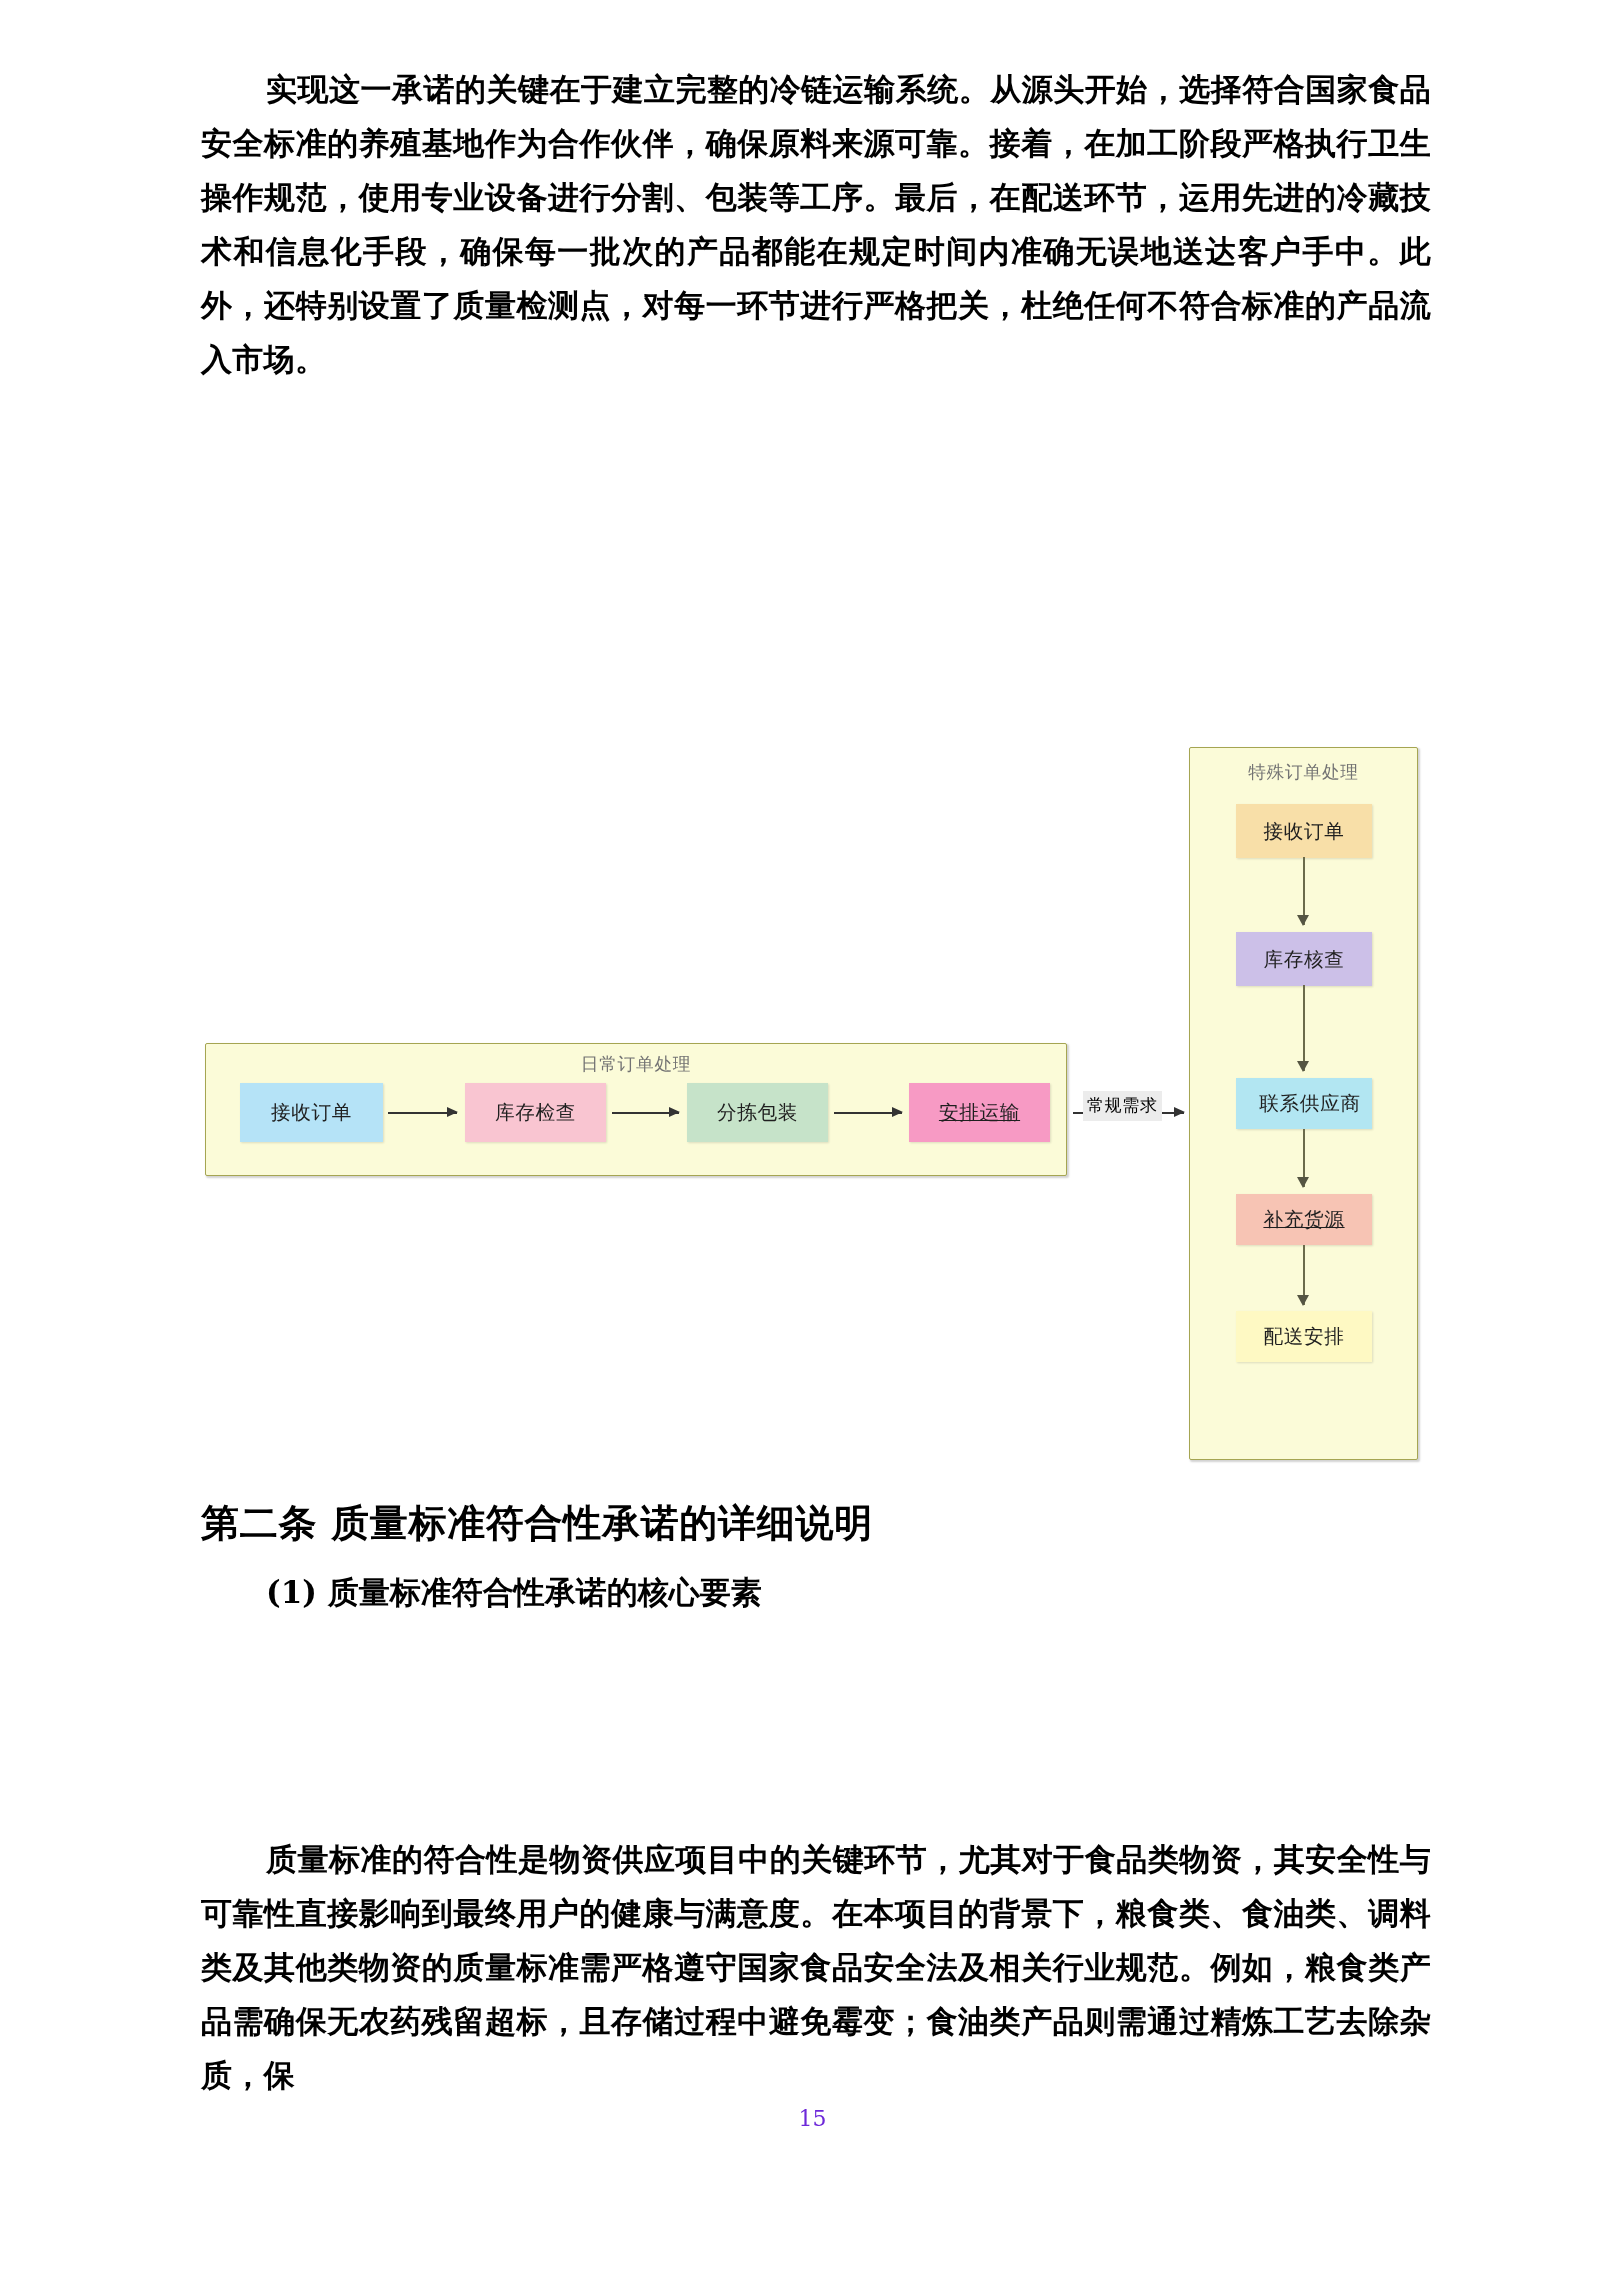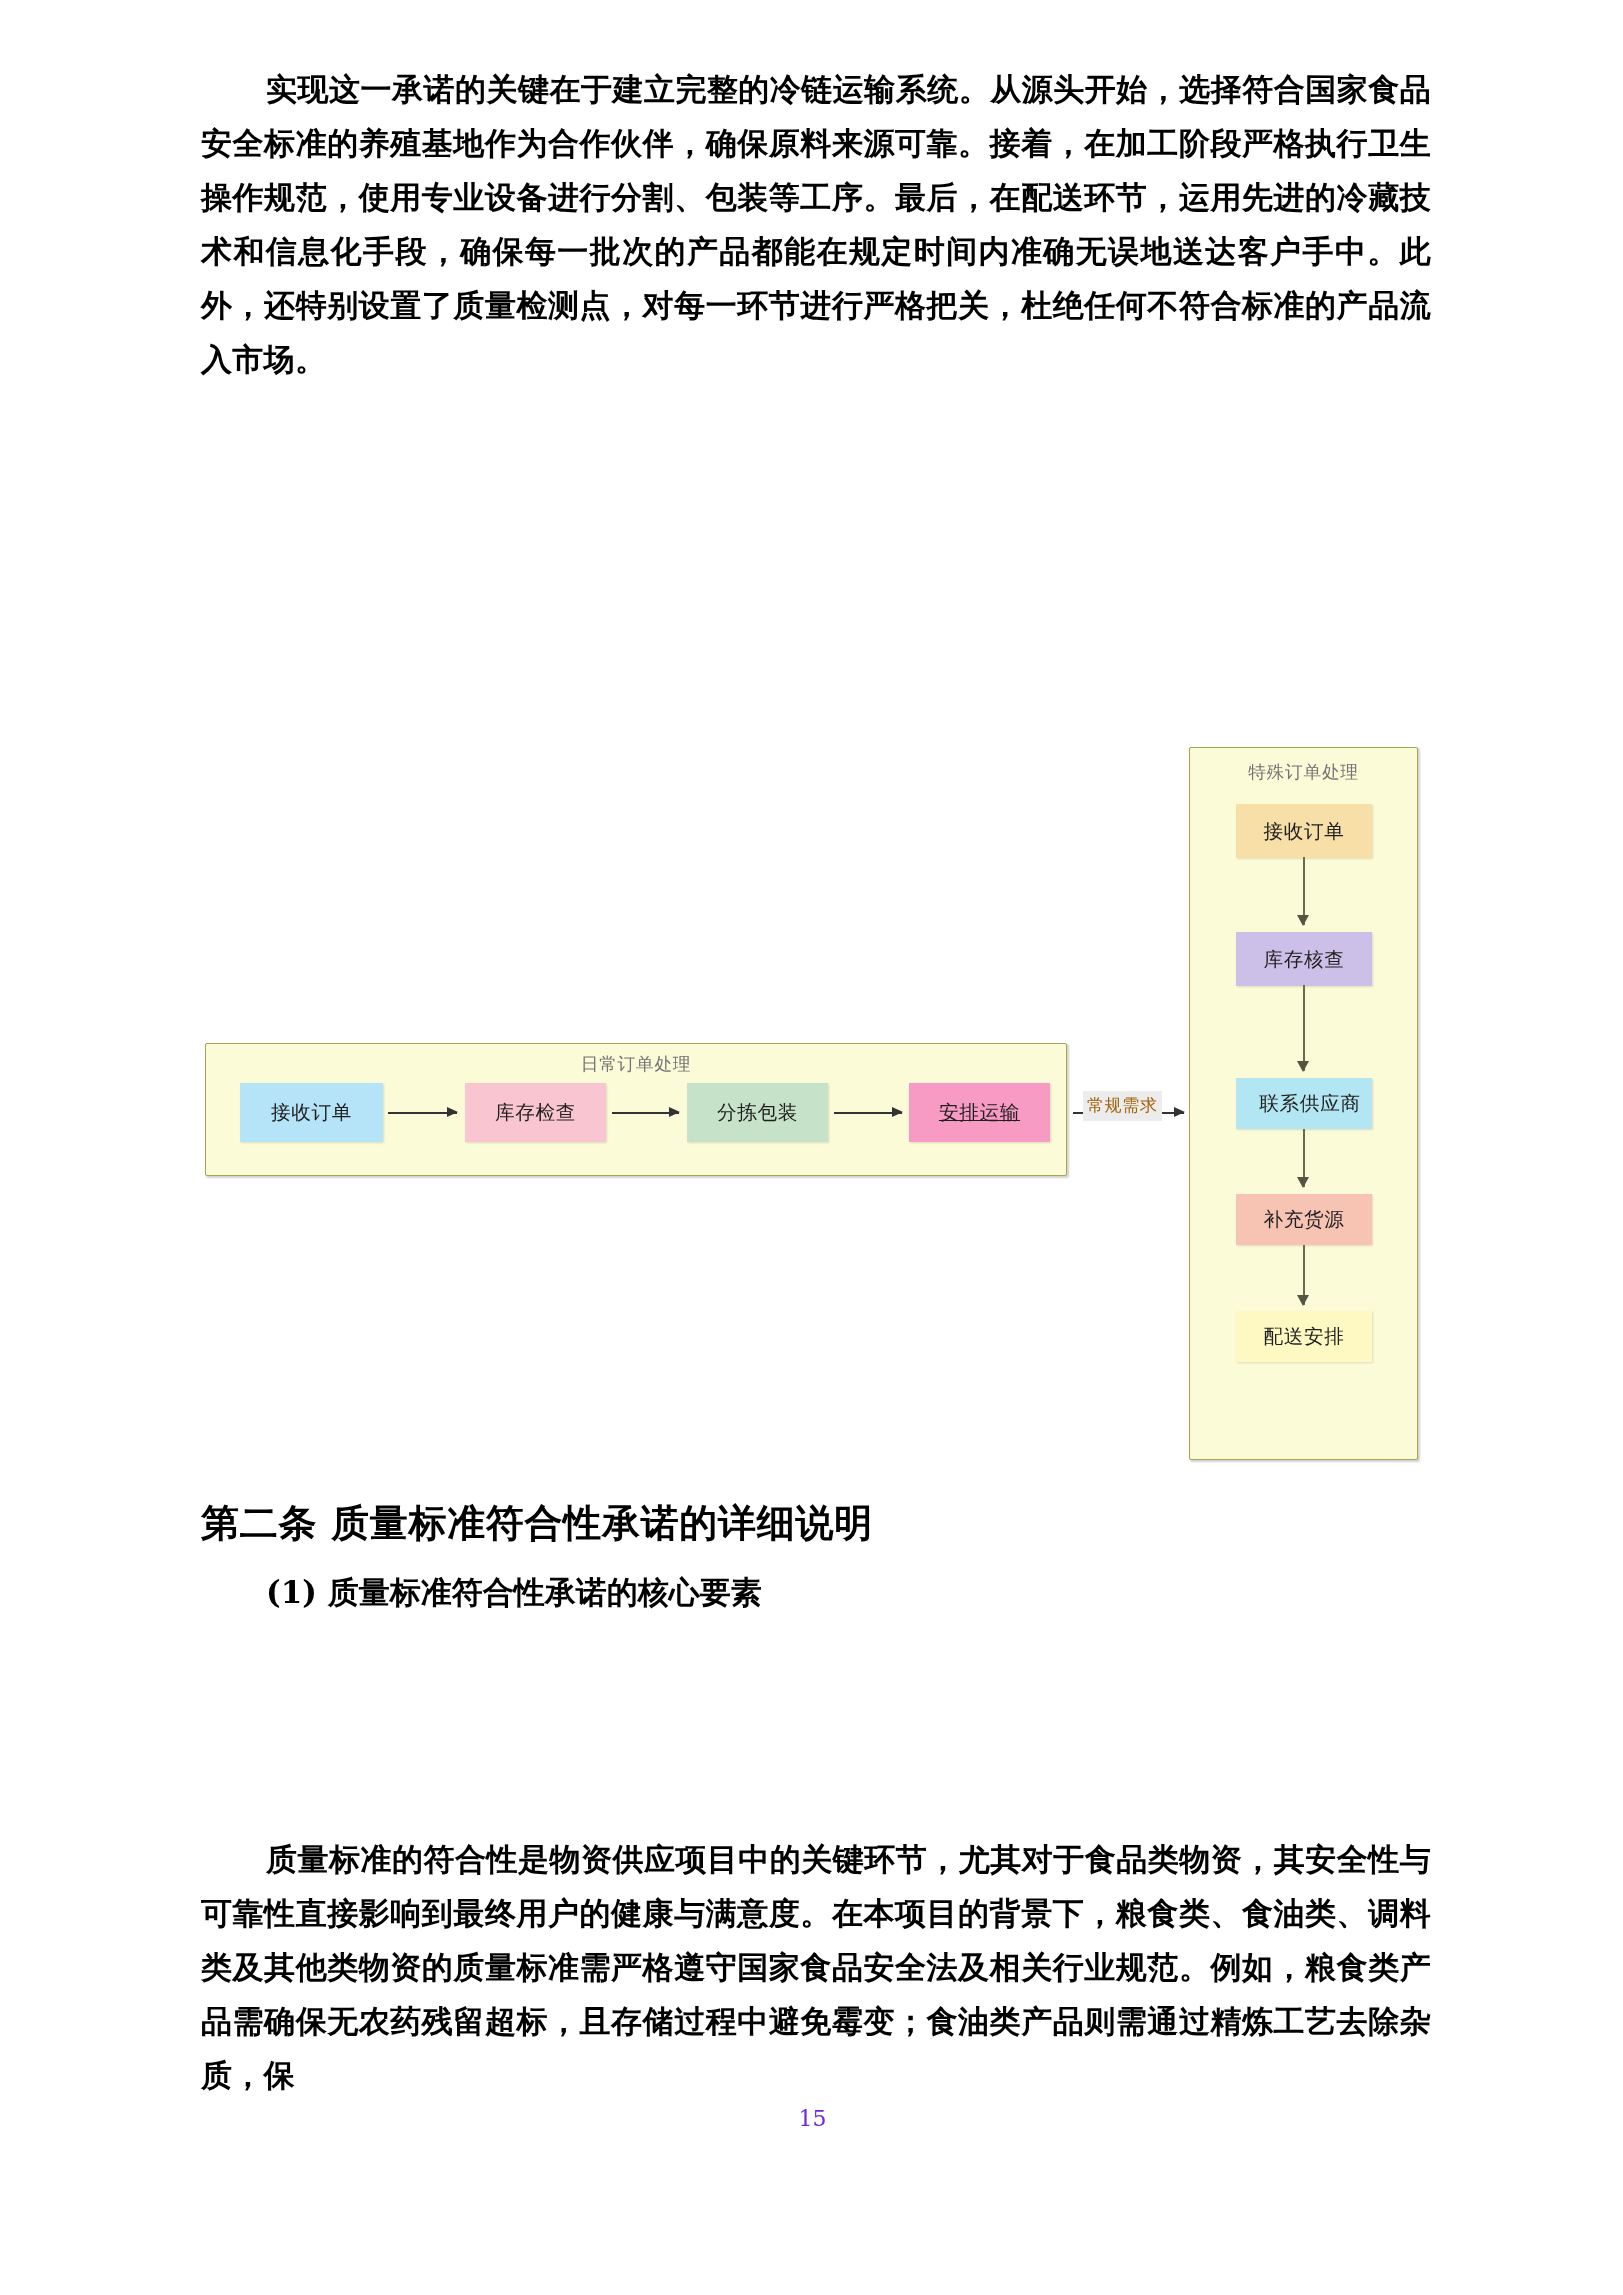--- a/index.html
+++ b/index.html
@@ -136,21 +136,21 @@
   
   #node-d1 { left: 239px;  top: 1083px; width: 143px; height: 59px; background: #b5e3f7; }
   #node-d2 { left: 464px;  top: 1083px; width: 141px; height: 59px; background: #f9c5d1; }
   #node-d3 { left: 686px; top: 1083px; width: 141px; height: 59px; background: #c6e3c9; }
   #node-d4 { left: 908px; top: 1083px; width: 141px; height: 59px; background: #f79ac4; text-decoration: underline; }
 
   
   #node-s1 { left: 1235px; top: 804px; width: 136px; height: 54px; background: #f8dfa8; }
   #node-s2 { left: 1235px; top: 932px; width: 136px; height: 54px; background: #ccc0e8; }
   #node-s3 { left: 1235px; top: 1078px; width: 136px; height: 51px; background: #b2e6f2; padding-left: 12px; }
-  #node-s4 { left: 1235px; top: 1194px; width: 136px; height: 51px; background: #f7c4b4; }
+  #node-s4 { left: 1235px; top: 1194px; width: 136px; height: 51px; background: #f7c4b4; text-decoration: underline; }
   #node-s5 { left: 1235px; top: 1311px; width: 136px; height: 51px; background: #fef9c3; }
 
   
   .arrow-h {
     position: absolute;
     height: 2px;
     background: #333333;
   }
   .arrow-h::after {
     content: "";
@@ -185,21 +185,21 @@
 
   #arr-s1 { left: 1302px; top: 857px; height: 68px; }
   #arr-s2 { left: 1302px; top: 985px; height: 86px; }
   #arr-s3 { left: 1302px; top: 1129px; height: 58px; }
   #arr-s4 { left: 1302px; top: 1245px; height: 60px; }
 
   .edge-label {
     position: absolute;
     font-family: "DejaVu Sans", "Liberation Sans", sans-serif;
     font-size: 17px;
-    color: #a16207;
+    color: #000000;
     background: #ececec;
     padding: 3.3px 3.9px;
     letter-spacing: 0.7px;
     white-space: nowrap;
   }
   #label-cross { left: 1082px; top: 1091px; }
 </style>
 </head>
 <body>
 

